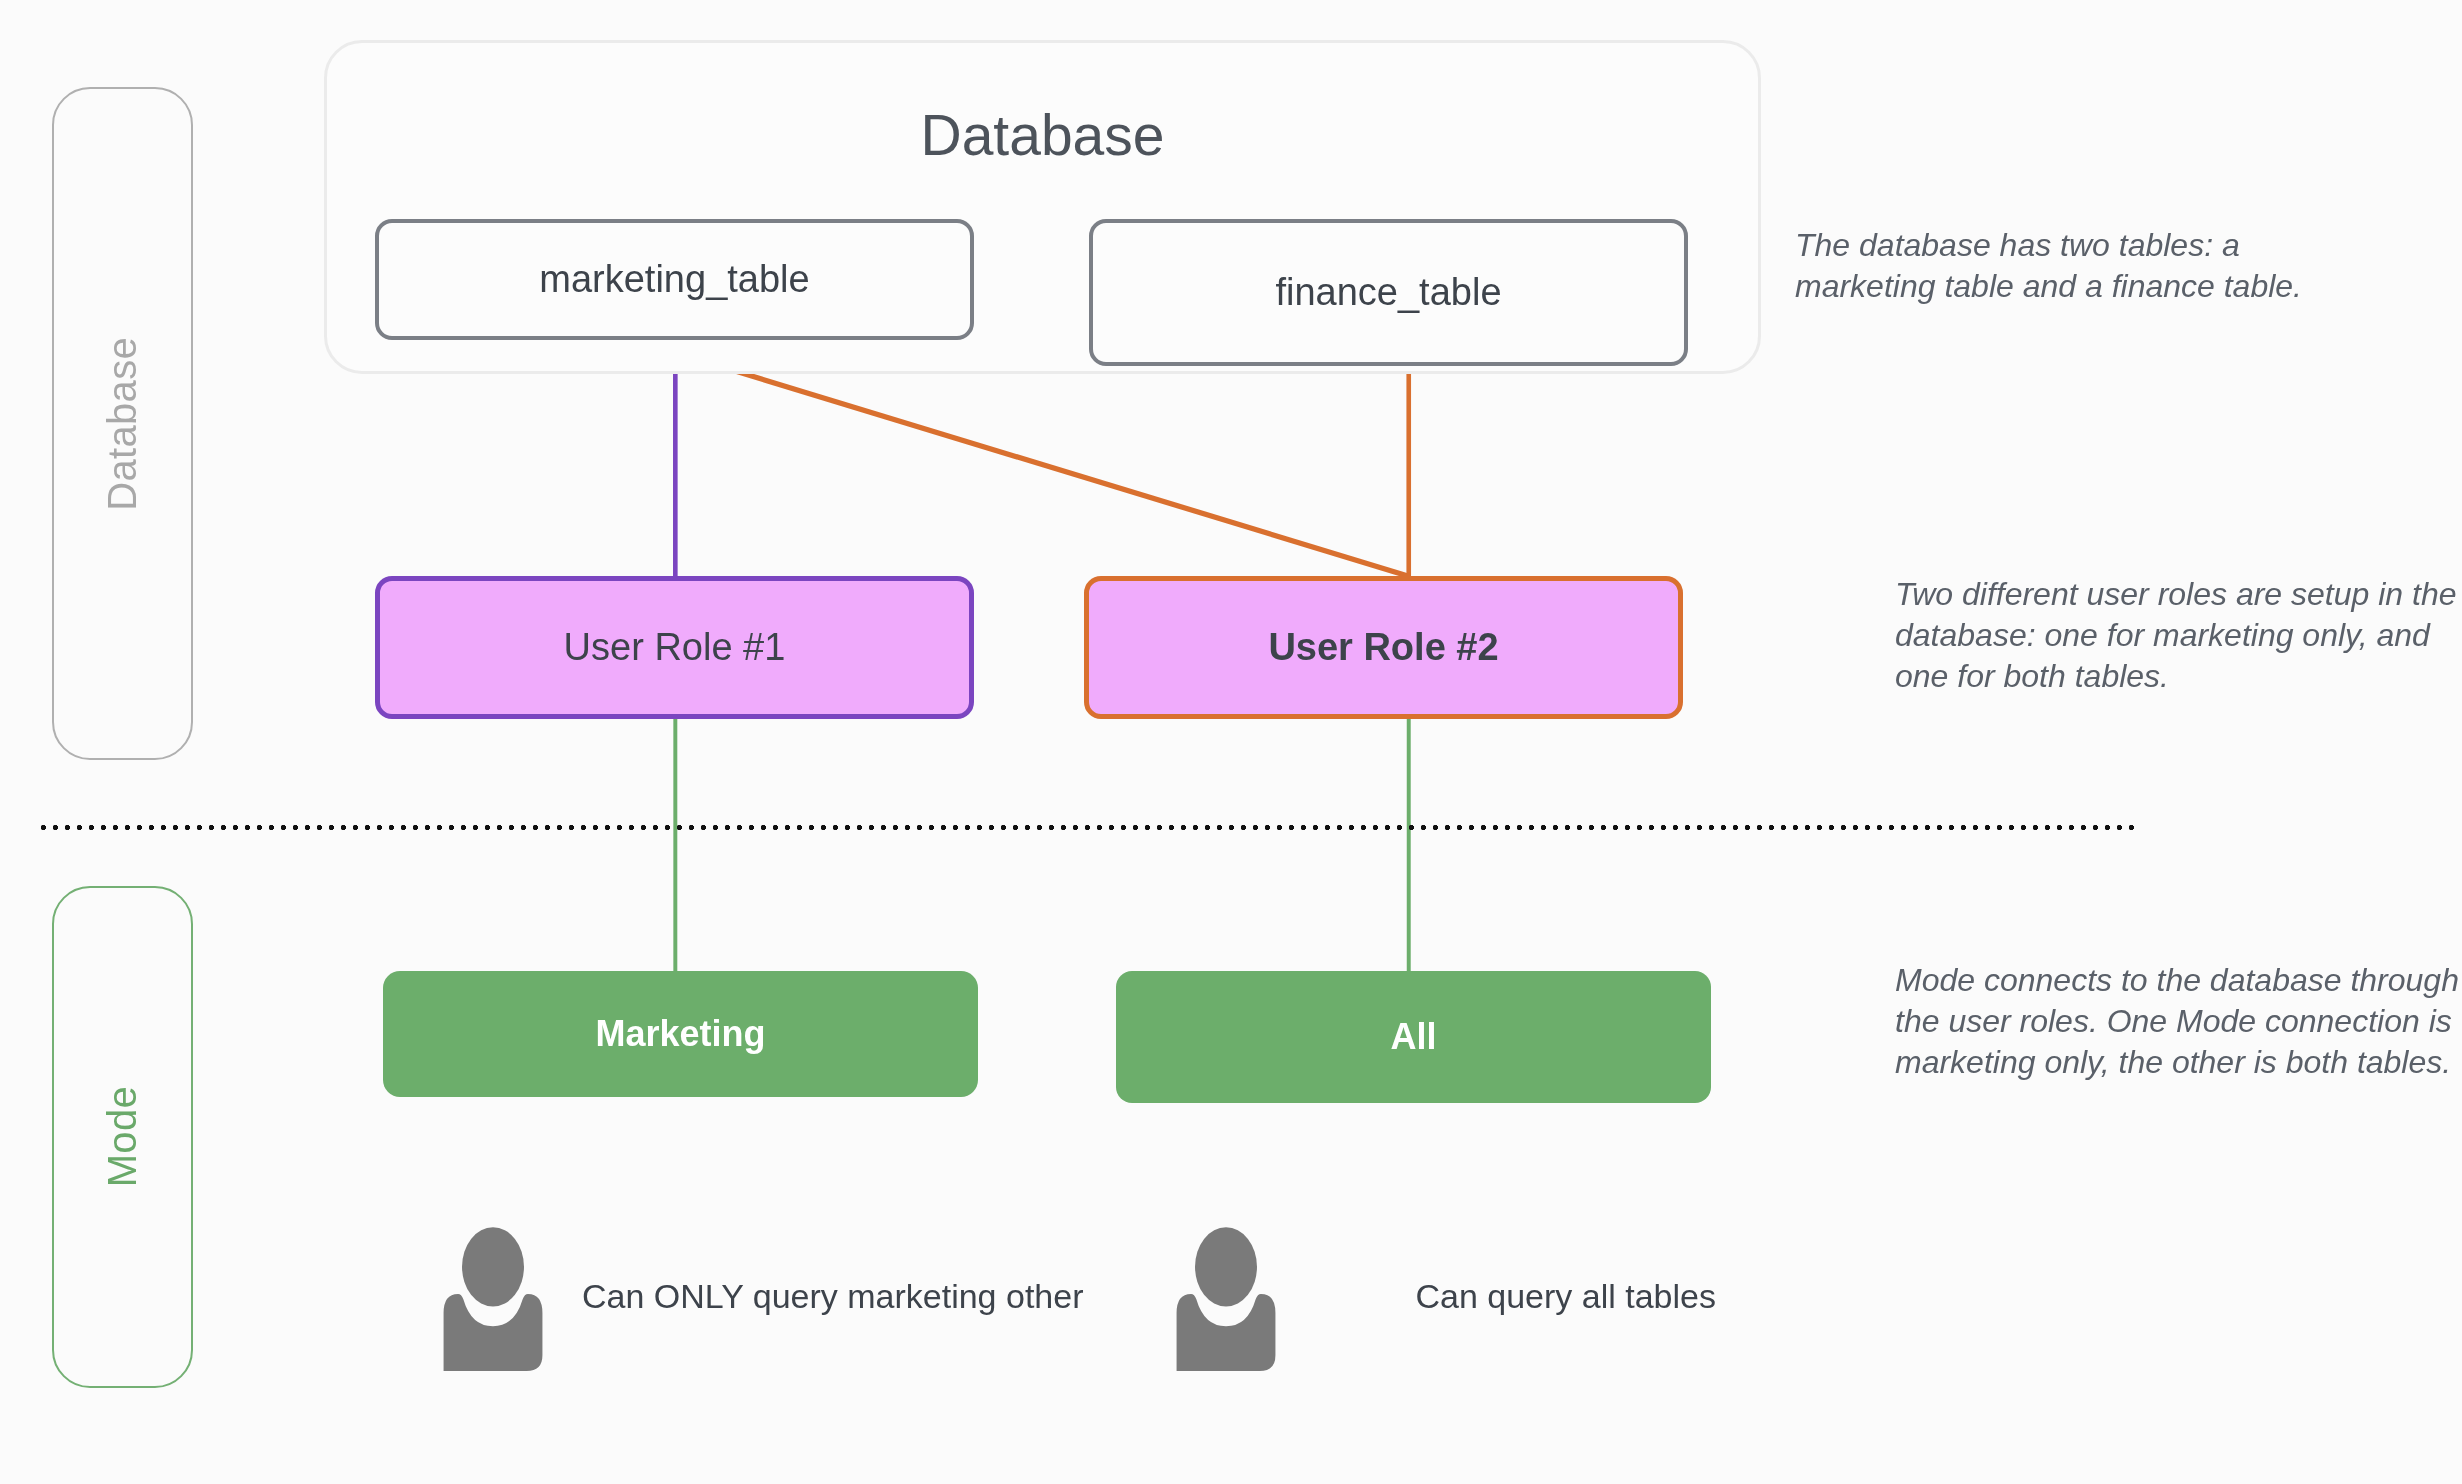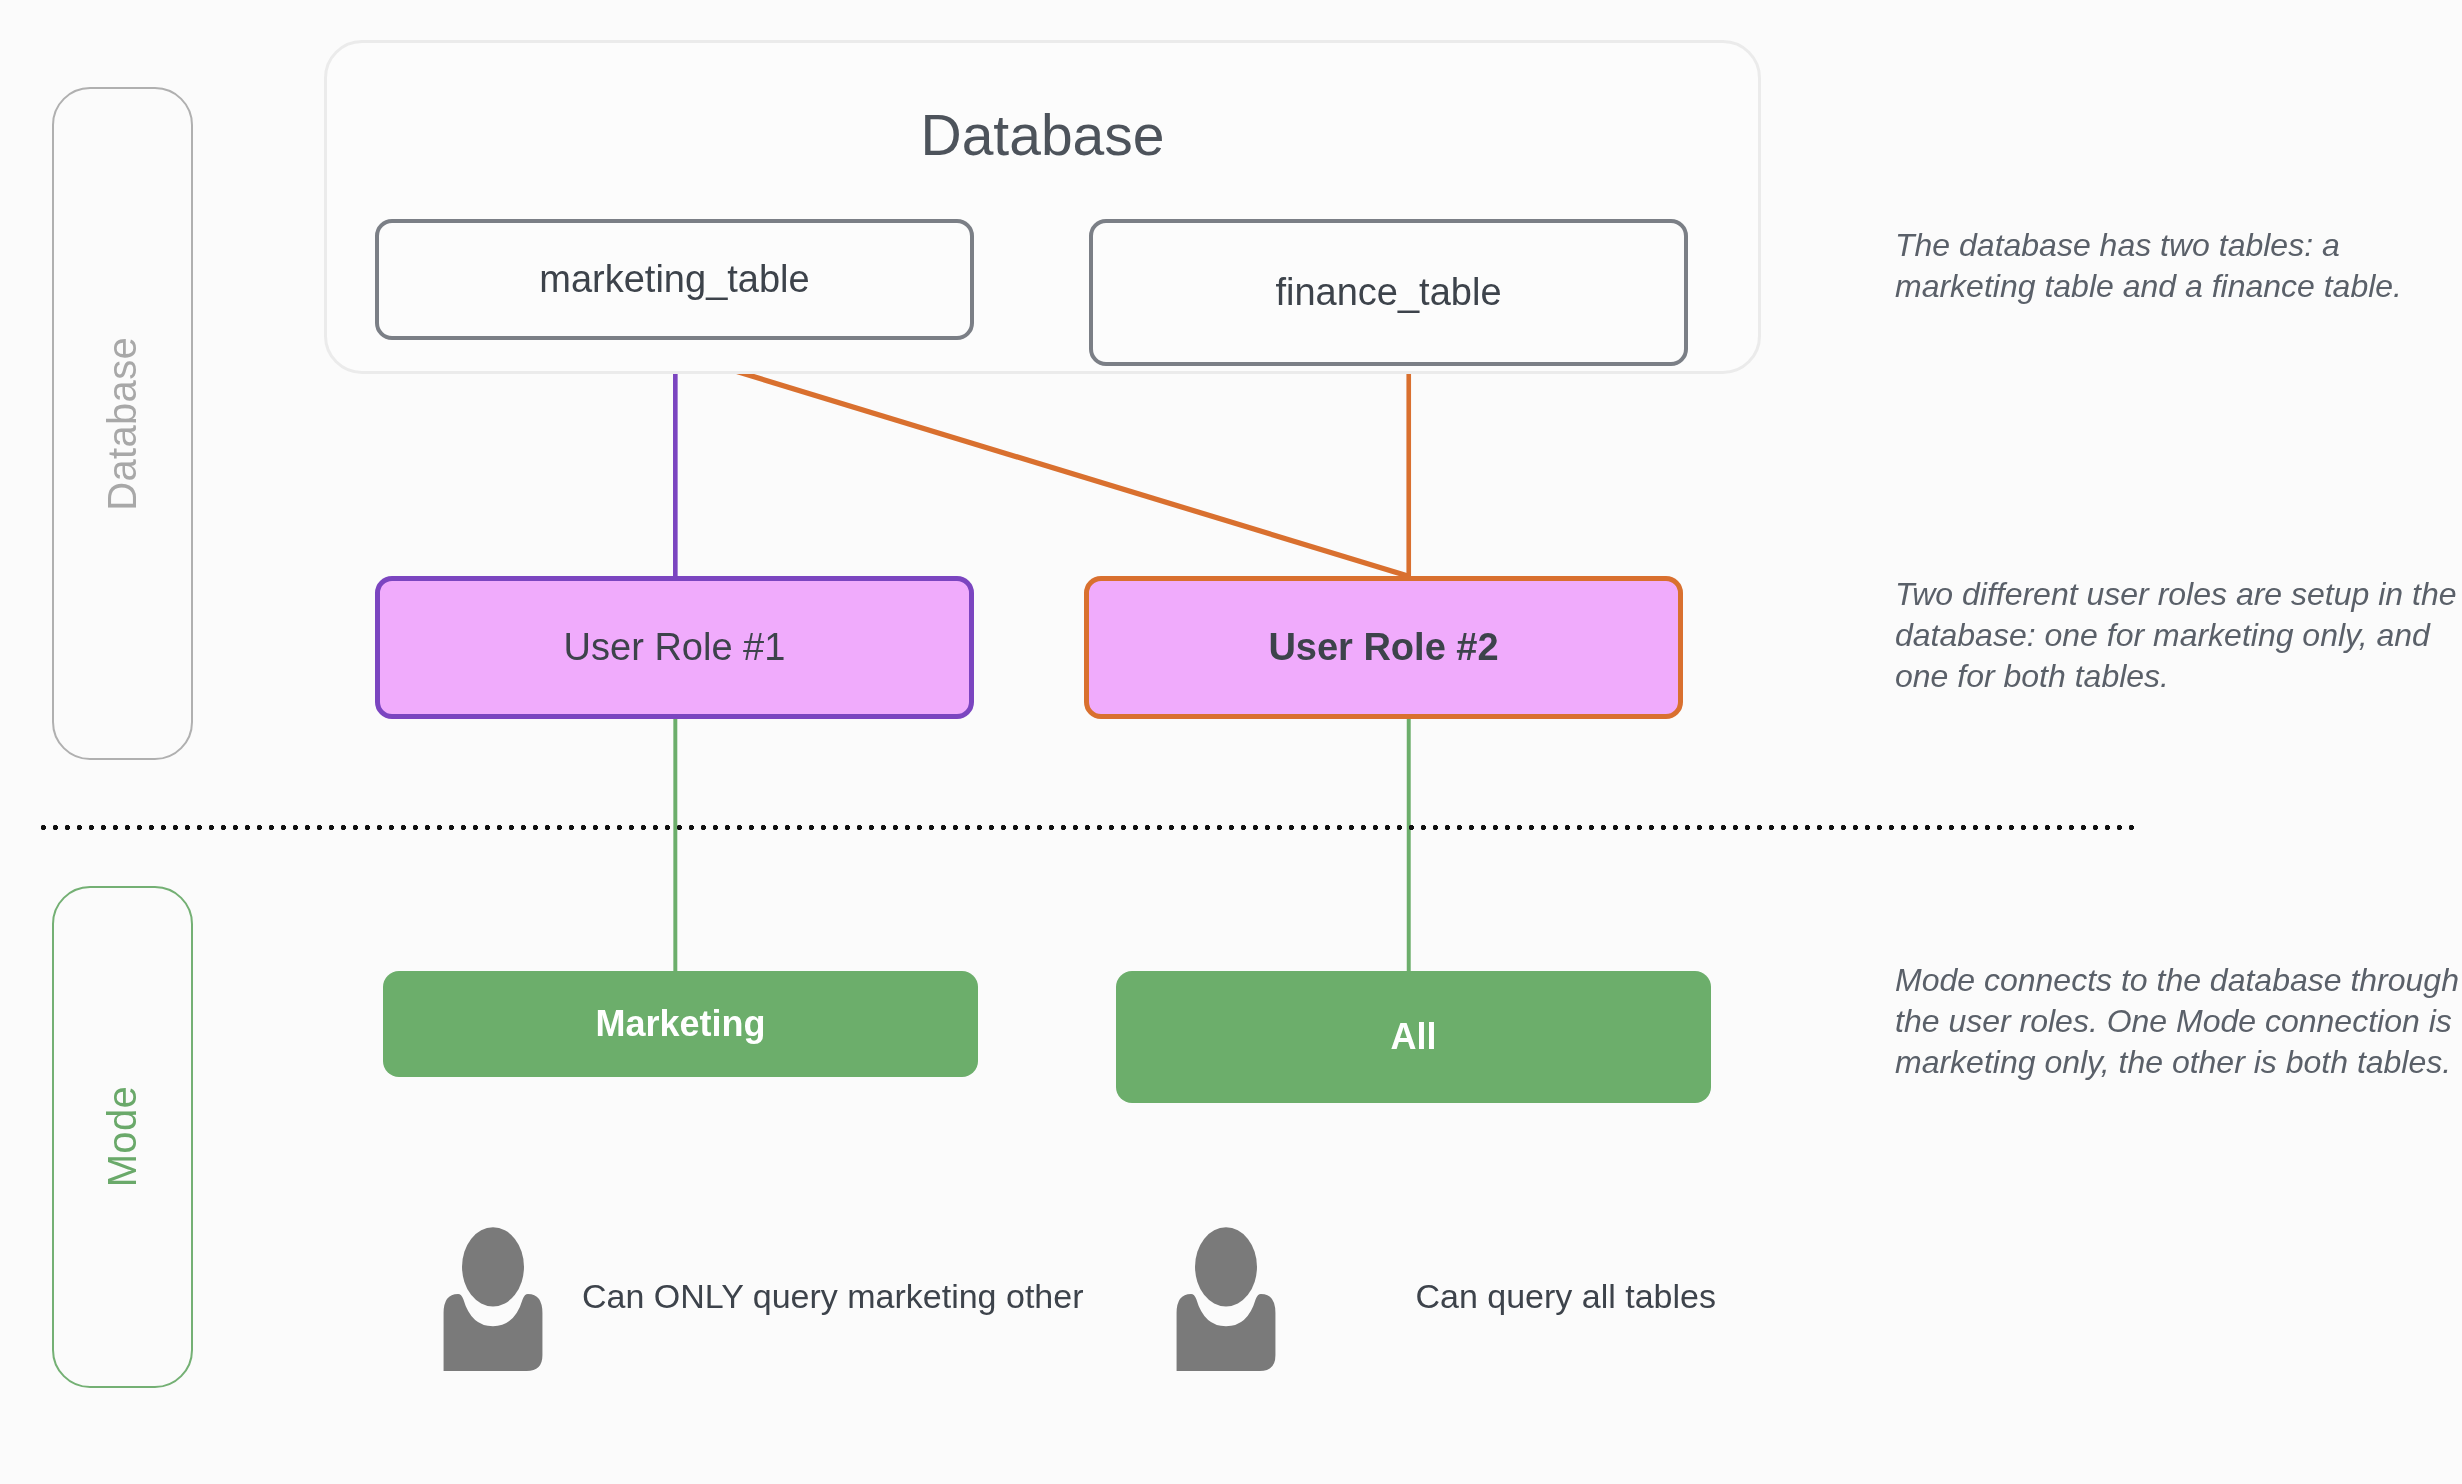--- a/index.html
+++ b/index.html
@@ -92,21 +92,21 @@
   .mode-node {
     border-radius: 16px;
     background: #6cae6b;
     display: flex;
     align-items: center;
     justify-content: center;
     font-size: 36px;
     font-weight: bold;
     color: #ffffff;
   }
-  .mode-marketing { left: 383px;  top: 971px; width: 595px; height: 106px; }
+  .mode-marketing { left: 383px;  top: 971px; width: 595px; height: 126px; border-radius: 17px; }
   .mode-all       { left: 1116px; top: 971px; width: 595px; height: 132px; }
 
   
   .connectors {
     left: 0; top: 0; width: 2462px; height: 1484px;
     pointer-events: none;
   }
 
   
   .divider {
@@ -136,21 +136,21 @@
   }
 
   
   .note {
     font-style: italic;
     font-size: 32px;
     line-height: 1.28;
     color: #5a6069;
     width: 565px;
   }
-  .note-1 { left: 1895px; top: 225px; }
+  .note-1 { left: 1795px; top: 225px; }
   .note-2 { left: 1895px; top: 574px; }
   .note-3 { left: 1895px; top: 960px; }
 </style>
 </head>
 <body>
 
 <div id="stage">
 
   <svg class="abs connectors" viewBox="0 0 3726 2246" width="2462" height="1484">
 

